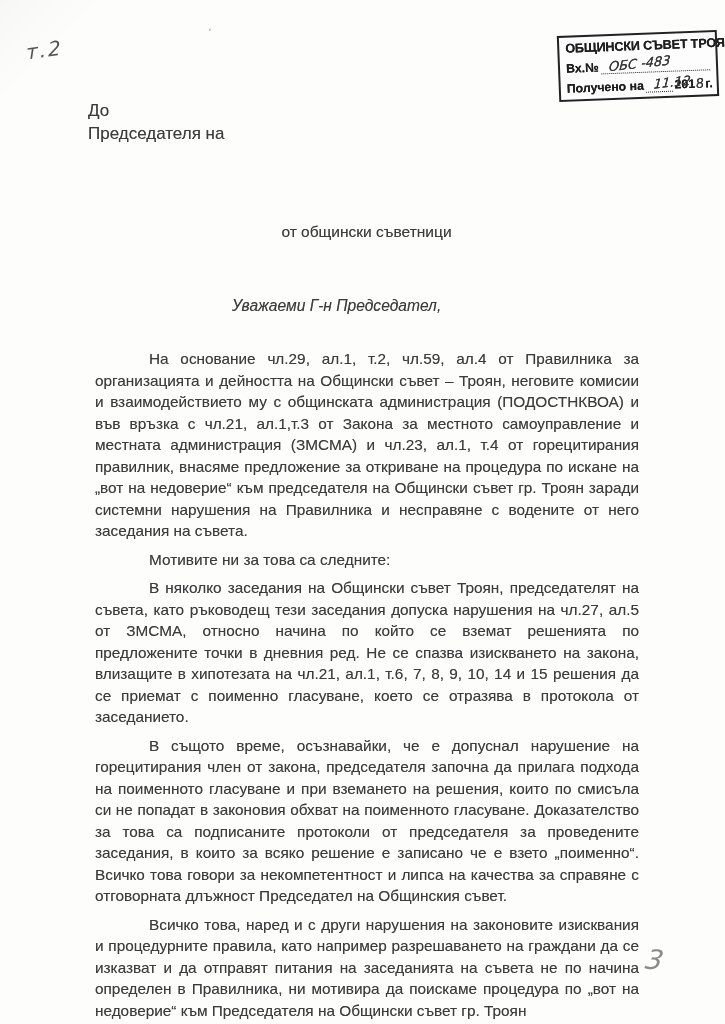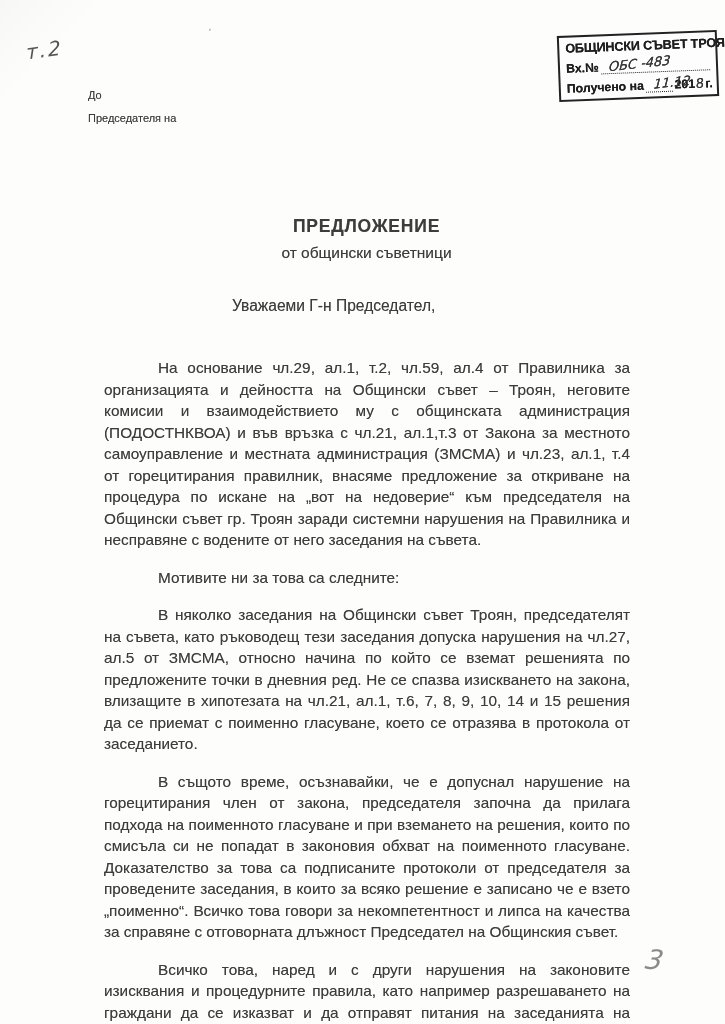--- a/index.html
+++ b/index.html
@@ -71,48 +71,49 @@
     color: #3a3a3a; white-space: nowrap;
   }
   .year-hand {
     font-family: "DejaVu Sans", sans-serif; font-style: italic;
     font-weight: normal; font-size: 13px; color: #3a3a3a;
     transform: rotate(-6deg); display: inline-block; margin: 0 1px;
   }
 
   
   .address {
-    position: absolute; left: 88px; top: 84px;
-    font-size: 11px; line-height: 22.5px;
+    position: absolute; left: 88px; top: 100px;
+    font-size: 17px; line-height: 22.5px;
   }
 
   
   .title-wrap {
     position: absolute; left: 88px; top: 216px; width: 557px;
     text-align: center;
   }
   .title-main {
     font-size: 17.5px; font-weight: bold; letter-spacing: 0.8px;
     margin: 0 0 3px 0;
   }
   .title-sub { font-size: 15.5px; margin: 7px; }
 
   
   .salutation {
     position: absolute; left: 232px; top: 297px;
     font-size: 15.6px;
+    font-style: italic;
   }
 
   
   .body-text {
     position: absolute; left: 88px; top: 341px; width: 558px;
     font-size: 15.35px; line-height: 21.5px;
     text-align: justify;
   }
-  .body-text p { margin: 16px; text-indent: 54px; }
+  .body-text p { margin: 7px; text-indent: 54px; }
 </style>
 </head>
 <body>
 
 <div class="page">
 
   <div class="hand tl-mark">т.2</div>
   <div class="speck">'</div>
 
   <div class="stamp">
@@ -133,21 +134,20 @@
       <span>г.</span>
     </div>
   </div>
 
   <div class="address typed">
     <div>До</div>
     <div>Председателя на</div>
   </div>
 
   <div class="title-wrap typed">
-    <div class="title-main">ПРЕДЛОЖЕНИЕ</div>
     <div class="title-sub">от общински съветници</div>
   </div>
 
   <div class="salutation typed">Уважаеми Г-н Председател,</div>
 
   <div class="body-text typed">
     <p>На основание чл.29, ал.1, т.2, чл.59, ал.4 от Правилника за организацията и дейността на Общински съвет – Троян, неговите комисии и взаимодействието му с общинската администрация (ПОДОСТНКВОА) и във връзка с чл.21, ал.1,т.3 от Закона за местното самоуправление и местната администрация (ЗМСМА) и чл.23, ал.1, т.4 от горецитирания правилник, внасяме предложение за откриване на процедура по искане на „вот на недоверие“ към председателя на Общински съвет гр. Троян заради системни нарушения на Правилника и несправяне с водените от него заседания на съвета.</p>
     <p>Мотивите ни за това са следните:</p>
     <p>В няколко заседания на Общински съвет Троян, председателят на съвета, като ръководещ тези заседания допуска нарушения на чл.27, ал.5 от ЗМСМА, относно начина по който се вземат решенията по предложените точки в дневния ред. Не се спазва изискването на закона, влизащите в хипотезата на чл.21, ал.1, т.6, 7, 8, 9, 10, 14 и 15 решения да се приемат с поименно гласуване, което се отразява в протокола от заседанието.</p>
     <p>В същото време, осъзнавайки, че е допуснал нарушение на горецитирания член от закона, председателя започна да прилага подхода на поименното гласуване и при вземането на решения, които по смисъла си не попадат в законовия обхват на поименното гласуване. Доказателство за това са подписаните протоколи от председателя за проведените заседания, в които за всяко решение е записано че е взето „поименно“. Всичко това говори за некомпетентност и липса на качества за справяне с отговорната длъжност Председател на Общинския съвет.</p>

